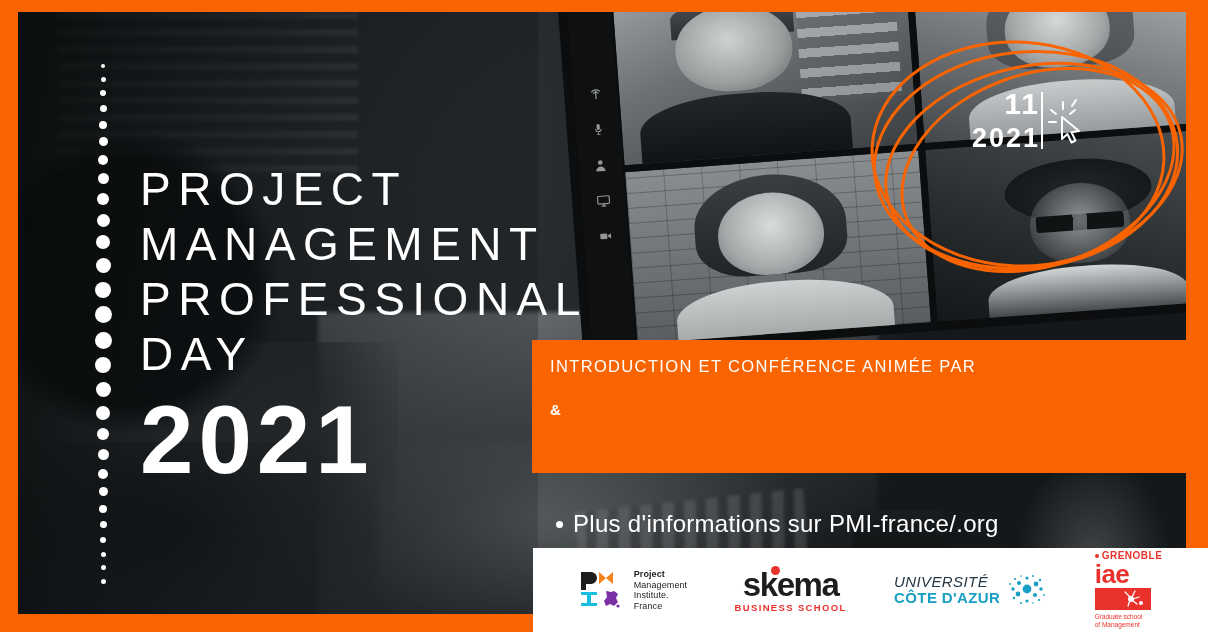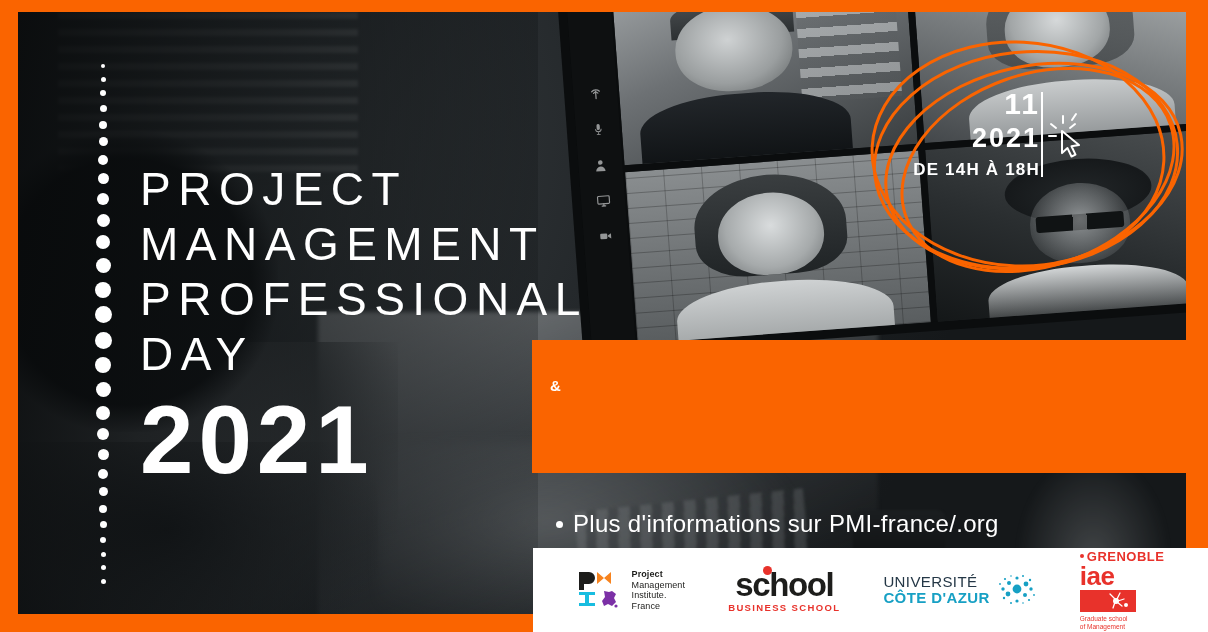--- a/index.html
+++ b/index.html
@@ -224,28 +224,28 @@
 
   
   .skema{flex-direction:column;align-items:center;line-height:1;}
   .skema-word{font-size:33px;font-weight:700;color:#1d1d1b;letter-spacing:-1.4px;position:relative;}
   .skema-dot{position:absolute;width:9px;height:9px;border-radius:50%;background:#e8322b;left:28px;top:-2px;}
   .skema-sub{font-size:9.5px;font-weight:700;color:#e8322b;letter-spacing:1.35px;margin-top:2px;}
 
   
   .uca{gap:7px;}
   .uca-text{display:flex;flex-direction:column;line-height:16px;}
-  .uca-1{font-size:15px;color:#243746;letter-spacing:.4px;}
+  .uca-1{font-size:15px;color:#243746;letter-spacing:.4px;font-style:italic;}
   .uca-2{font-size:15px;font-weight:700;color:#17a0c4;letter-spacing:.4px;}
 
   
   .iae{flex-direction:column;align-items:flex-start;line-height:1;}
   .iae-top{display:flex;align-items:center;gap:3px;}
   .iae-top .d{width:4px;height:4px;border-radius:50%;background:#e8322b;}
-  .iae-top .t{font-size:13px;font-weight:700;color:#e8322b;letter-spacing:.5px;}
+  .iae-top .t{font-size:10px;font-weight:700;color:#e8322b;letter-spacing:.5px;}
   .iae-word{font-size:26px;font-weight:700;color:#e8322b;letter-spacing:-.5px;line-height:24px;margin-top:1px;}
   .iae-block{width:56px;height:22px;background:#e8322b;margin-top:2px;position:relative;overflow:hidden;}
   .iae-sub{font-size:6.5px;color:#e8322b;line-height:8px;margin-top:3px;}
 </style>
 </head>
 <body>
 
 <div class="banner">
 
   <div class="photo">
@@ -372,38 +372,38 @@
       <div class="line">MANAGEMENT</div>
       <div class="line">PROFESSIONAL</div>
       <div class="line">DAY</div>
       <div class="year">2021</div>
     </div>
 
     <div class="dateblock">
       <div class="date-text">
         <div class="date-day">11</div>
         <div class="date-year">2021</div>
-        <div class="date-hours">DE 14H À 18H</div>
       </div>
       <div class="date-divider"></div>
       <div class="cursor">
         <svg width="44" height="48" viewBox="0 0 44 48" fill="none" stroke="#ffffff" stroke-width="2" stroke-linecap="round">
           <path d="M18 4v7M6 12l5 4M30 12l-5 4M4 24h7M31 2l-4 6"></path>
           <path d="M17 19l17 14-7.5 1.2 4 8.4-4 1.9-4-8.4-5.5 5z" fill="none" stroke-linejoin="round"></path>
         </svg>
       </div>
     </div>
 
     <div class="infoline">
       <span class="bullet"></span>
       <span>Plus d'informations sur PMI-france/.org</span>
     </div>
   </div>
 
   <div class="speaker-panel">
+    <div class="sp-intro">INTRODUCTION ET CONFÉRENCE ANIMÉE PAR</div>
     <div class="sp-amp">&amp;</div>
   </div>
 
   <div class="logobar">
 
     <div class="logo pmi">
       <div class="pmi-mark">
         <svg width="46" height="40" viewBox="0 0 46 40">
           <path d="M2 2h10a6 6 0 0 1 0 12H7v6H2z" fill="#1d1d1b"></path>
           <path d="M20 2l7 6-7 6V2zM34 2v12l-7-6z" fill="#F7831E"></path>
@@ -415,21 +415,21 @@
       <div class="pmi-text">
         <span class="b">Project</span>
         <span>Management</span>
         <span>Institute.</span>
         <span>France</span>
       </div>
     </div>
 
     <div class="logo skema">
       <div class="skema-word">
-        <span>school</span>
+        <span>skema</span>
         <span class="skema-dot"></span>
       </div>
       <div class="skema-sub">BUSINESS SCHOOL</div>
     </div>
 
     <div class="logo uca">
       <div class="uca-text">
         <span class="uca-1">UNIVERSITÉ</span>
         <span class="uca-2">CÔTE D'AZUR</span>
       </div>

